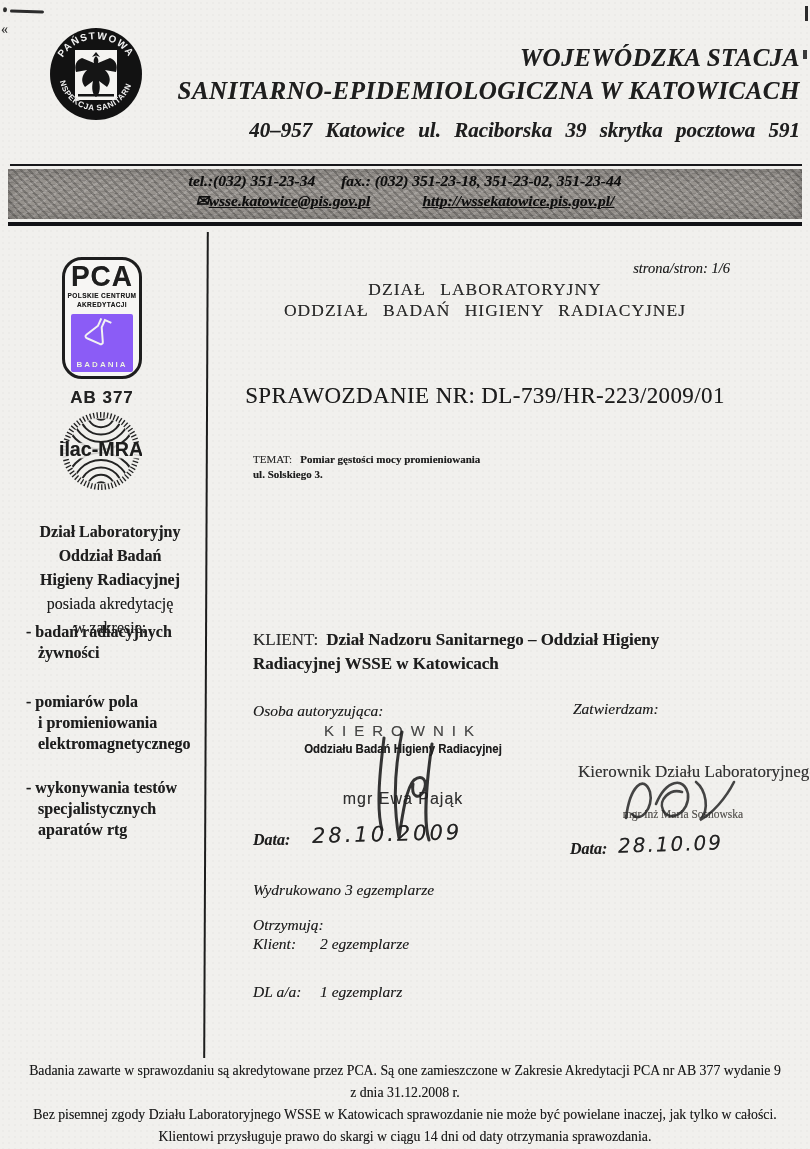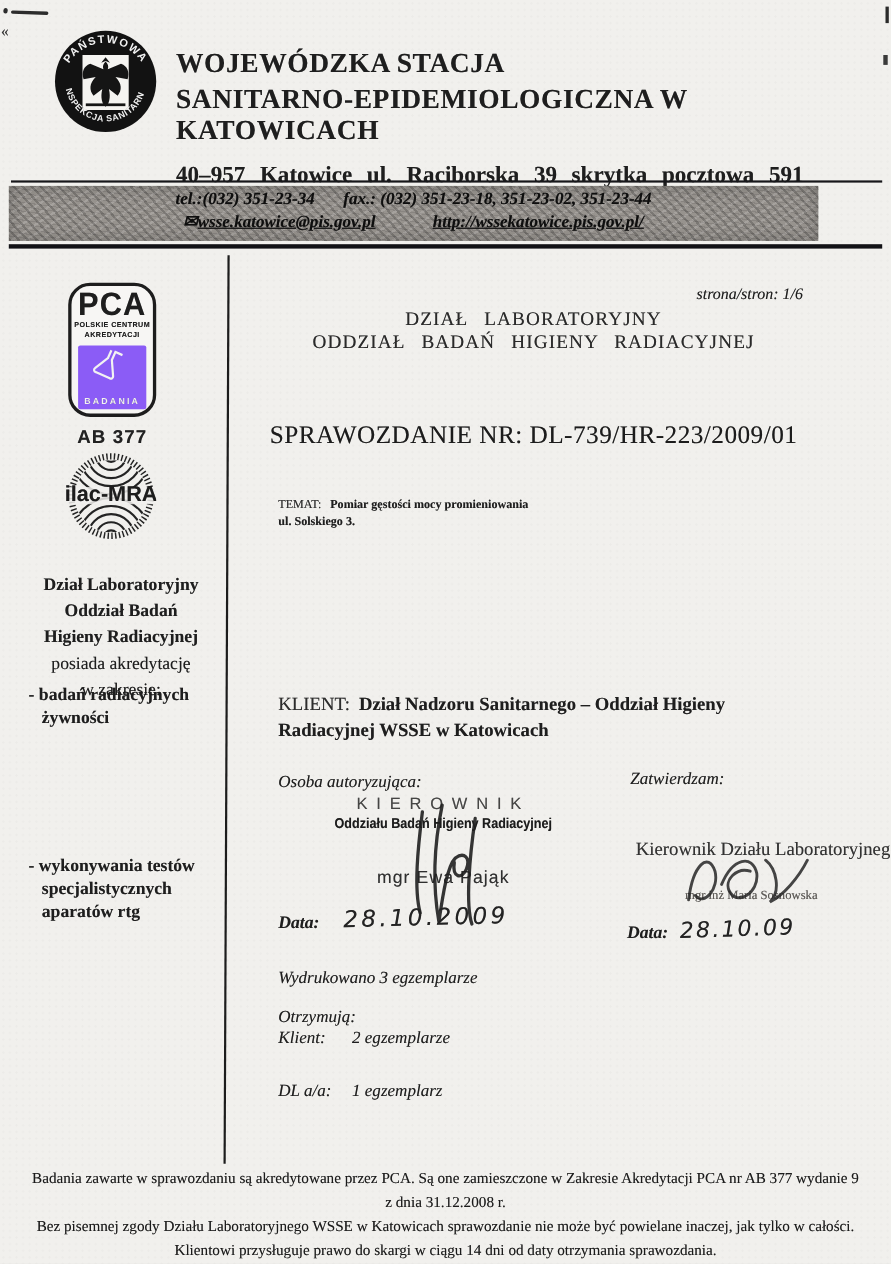--- a/index.html
+++ b/index.html
@@ -8,27 +8,27 @@
     background-color:#f1f0ed;
     background-image:radial-gradient(rgba(0,0,0,0.02) 1px, transparent 1px);
     background-size:6px 6px;
     font-family:"Liberation Serif", serif;
     color:#1e1e1e; overflow:hidden;
   }
   .page *{text-shadow:0 0 0.5px rgba(20,20,20,0.45);}
 
   
   .emblem{position:absolute; left:48px; top:26px; width:96px; height:96px;}
-  .org-block{position:absolute; left:160px; top:44px; width:640px; text-align:left;}
+  .org-block{position:absolute; left:160px; top:44px; width:640px; text-align:right;font-style:italic;}
   .org1{font-size:25px; font-weight:bold; letter-spacing:0.5px;}
   .org2{font-size:25px; font-weight:bold; letter-spacing:0.5px; margin-top:5px;}
   .addr{font-size:21px; font-weight:bold; margin-top:13px; word-spacing:8px;}
   .rule-thin{position:absolute; left:10px; top:164px; width:792px; height:2px; background:#17171a;}
   .contact-bar{
-    position:absolute; left:8px; top:169px; width:736px; height:50px;
+    position:absolute; left:8px; top:169px; width:794px; height:50px;
     background-color:#97938e;
     background-image:
       repeating-linear-gradient(47deg, rgba(20,20,20,.22) 0 2px, transparent 2px 6px),
       repeating-linear-gradient(-33deg, rgba(255,255,255,.14) 0 2px, transparent 2px 7px),
       repeating-linear-gradient(8deg, rgba(0,0,0,.10) 0 1px, transparent 1px 4px);
     box-shadow:inset 0 0 14px rgba(0,0,0,.25);
     font-style:italic; font-weight:bold; color:#0e0e0e; text-align:center;
   }
   .contact-line1{margin-top:3px; font-size:15.5px;}
   .contact-line2{margin-top:2px; font-size:15.5px;}
@@ -204,20 +204,25 @@
     <div class="b">Oddział Badań</div>
     <div class="b">Higieny Radiacyjnej</div>
     <div>posiada akredytację</div>
     <div>w zakresie:</div>
   </div>
 
   <div class="scope scope1">
     <div>- badań radiacyjnych</div>
     <div class="cont">żywności</div>
   </div>
+  <div class="scope scope2">
+    <div>- pomiarów pola</div>
+    <div class="cont">i promieniowania</div>
+    <div class="cont">elektromagnetycznego</div>
+  </div>
   <div class="scope scope3">
     <div>- wykonywania testów</div>
     <div class="cont">specjalistycznych</div>
     <div class="cont">aparatów rtg</div>
   </div>
 
   <div class="page-info">strona/stron: 1/6</div>
   <div class="dept1">DZIAŁ LABORATORYJNY</div>
   <div class="dept2">ODDZIAŁ BADAŃ HIGIENY RADIACYJNEJ</div>
   <div class="report-no">SPRAWOZDANIE NR: DL-739/HR-223/2009/01</div>

